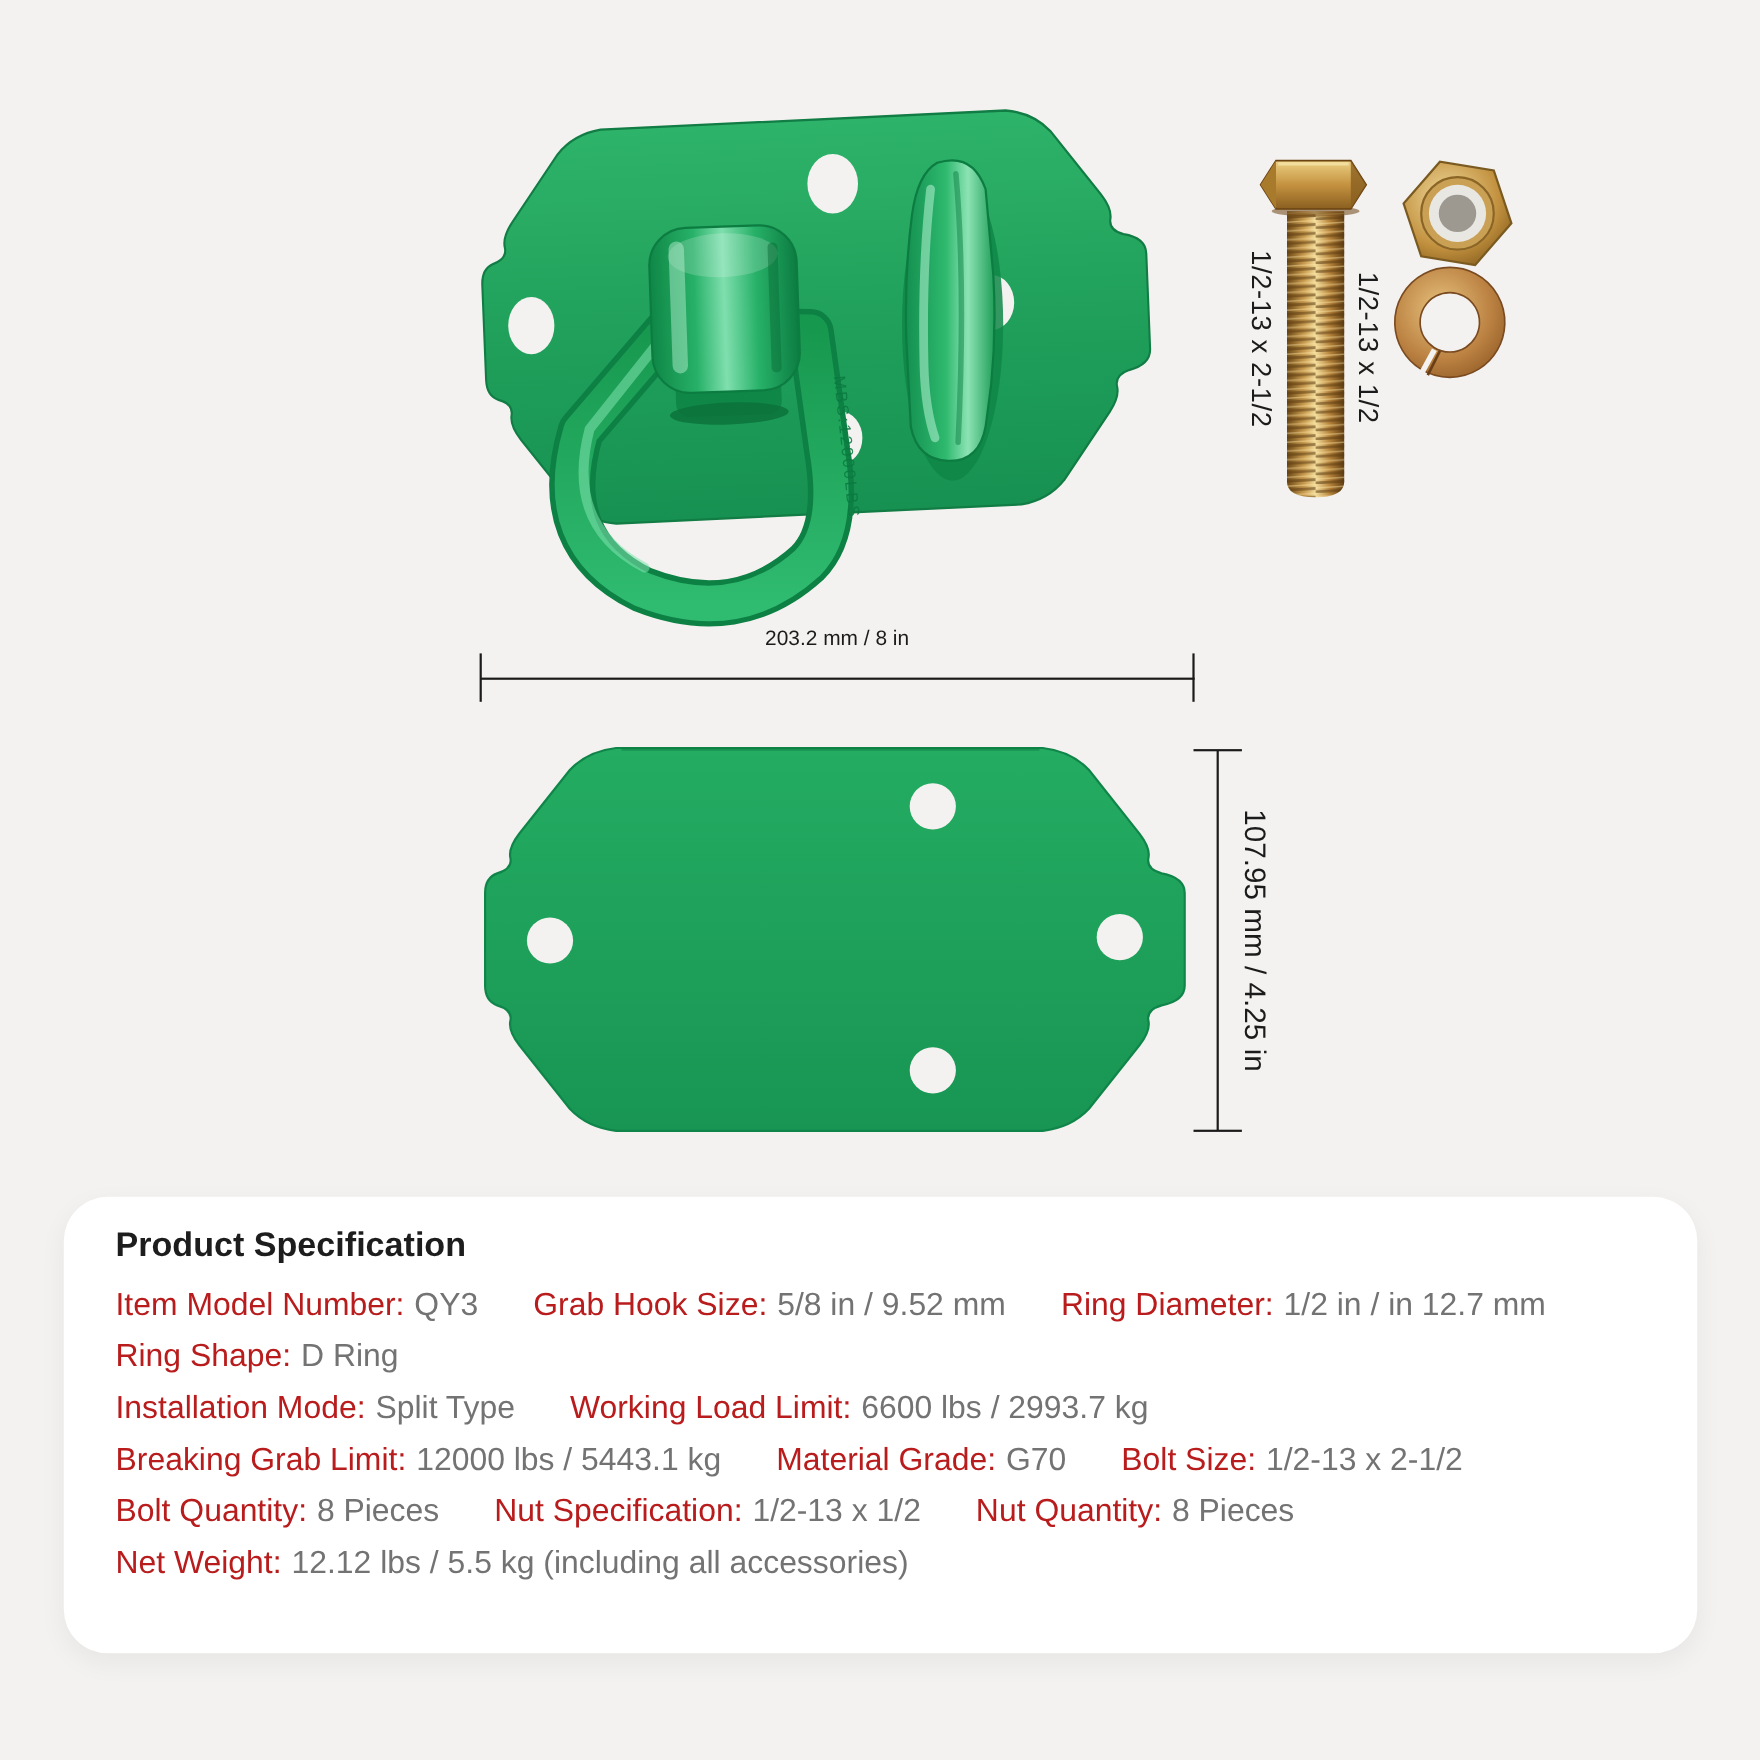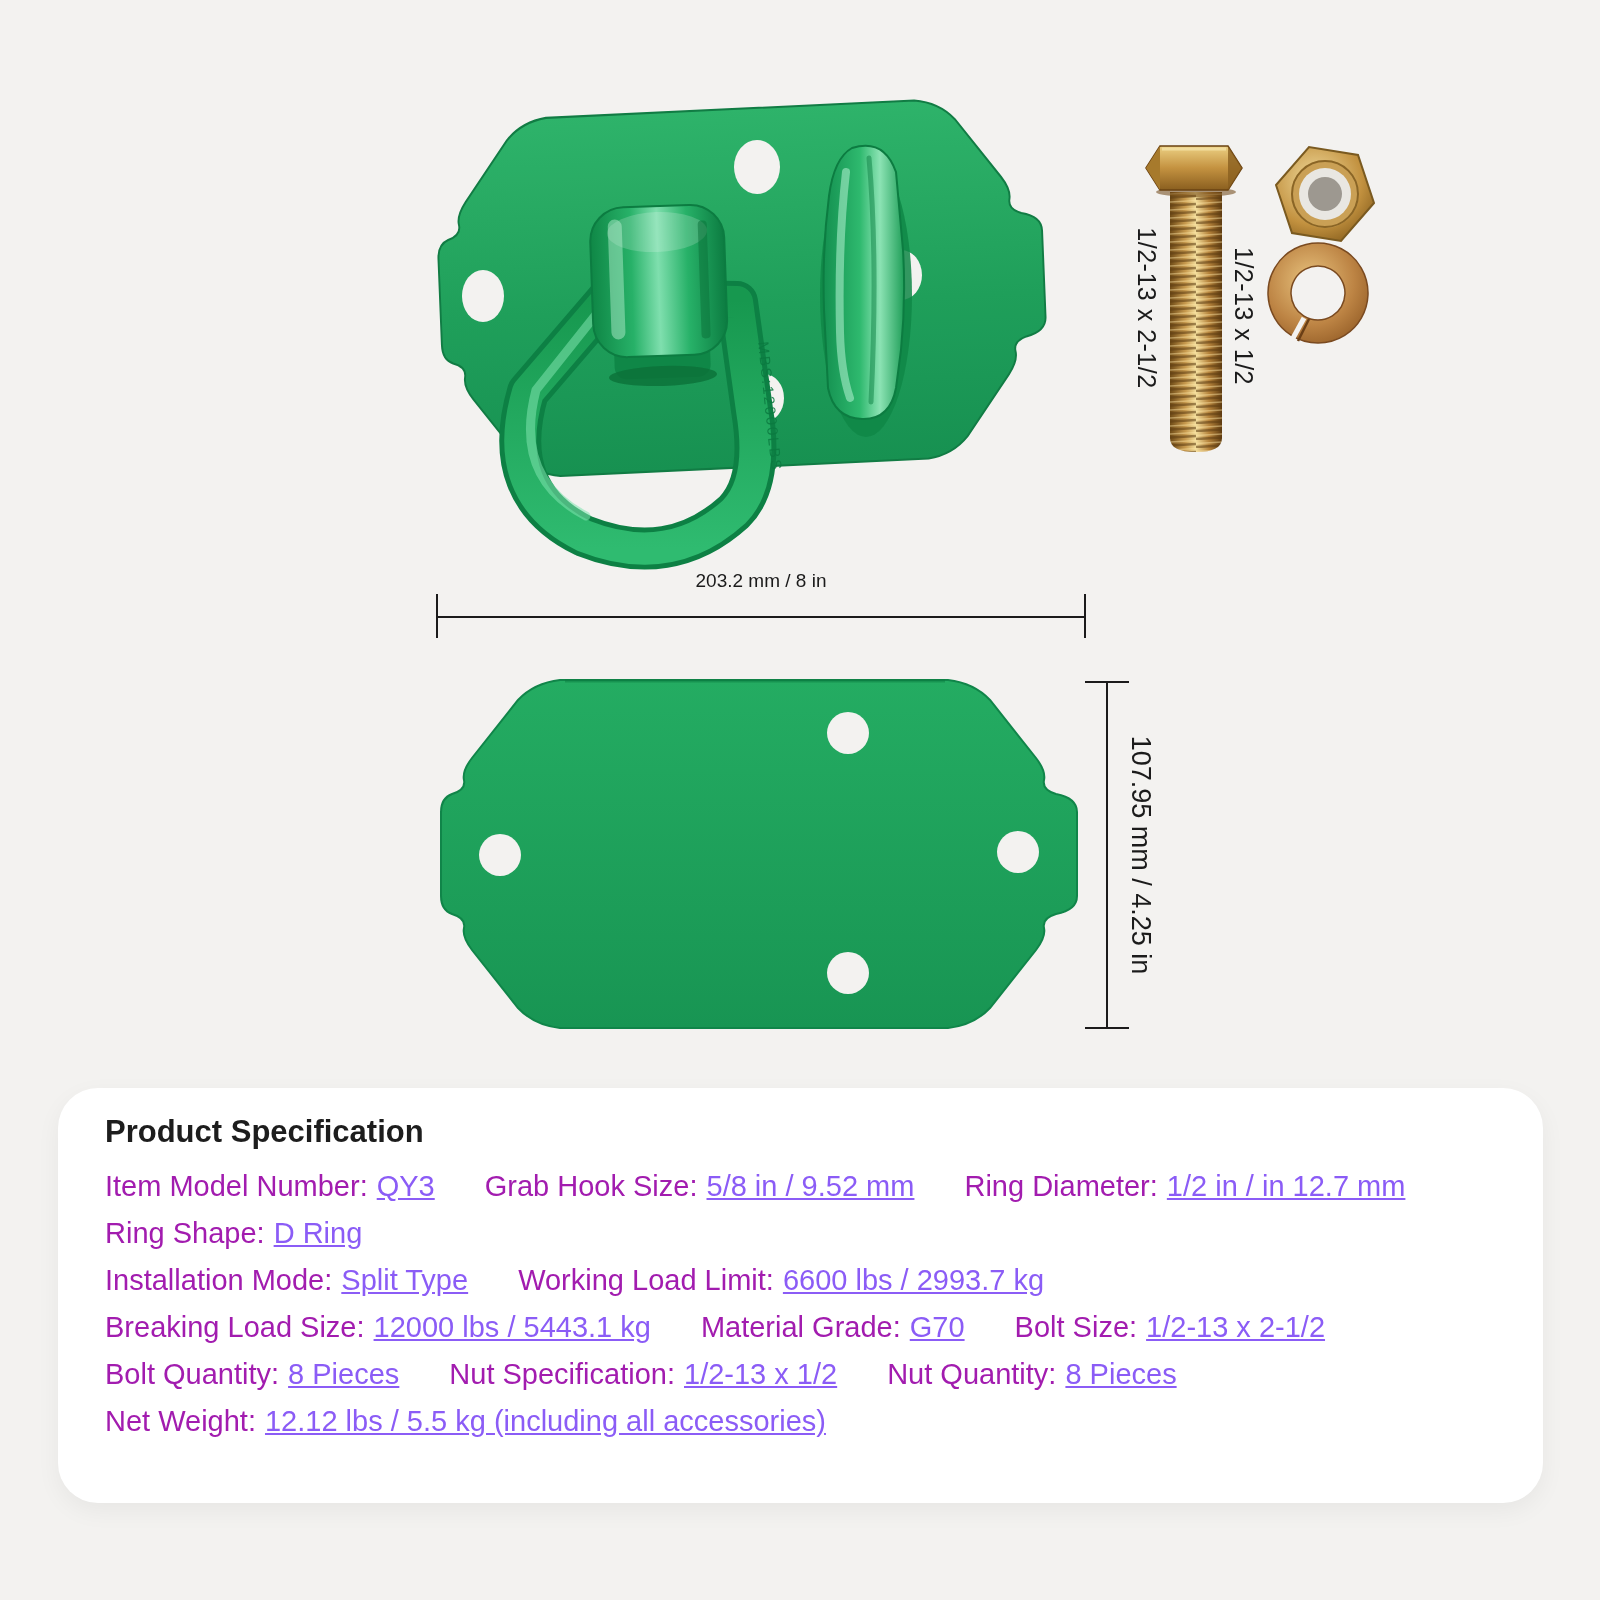--- a/index.html
+++ b/index.html
@@ -31,22 +31,22 @@
   
   .spec-panel{
     position:absolute;left:58px;top:1088px;width:1485px;height:415px;
     background:#ffffff;border-radius:40px;
     box-shadow:0 8px 24px rgba(0,0,0,.05);
   }
   .spec-content{position:absolute;left:105px;top:1114px;width:1420px;}
   .spec-title{font-size:31px;line-height:36px;color:#1d1d1d;margin:0 0 13px 0;font-weight:bold;}
   .spec-row{height:47px;display:flex;align-items:center;column-gap:50px;font-size:29px;}
   .pair{display:inline-flex;column-gap:9px;align-items:baseline;}
-  .lbl{color:#a21caf;white-space:pre;}
-  .val{color:#8b5cf6;white-space:pre;text-decoration:underline;}
+  .lbl{color:#b91c1c;white-space:pre;}
+  .val{color:#737373;white-space:pre;}
 </style>
 </head>
 <body>
 
 <div class="canvas">
 
   <svg style="left:400px;top:80px;" width="700" height="500" viewBox="400 80 700 500">
     <defs>
       <linearGradient id="plateGrad" x1="0" y1="0" x2="0" y2="1">
         <stop offset="0" stop-color="#2bb268"></stop>
@@ -233,21 +233,21 @@
           <span class="val">Split Type</span>
         </span>
       <span class="pair">
           <span class="lbl">Working Load Limit:</span>
           <span class="val">6600 lbs / 2993.7 kg</span>
         </span>
     </div>
 
     <div class="spec-row">
       <span class="pair">
-          <span class="lbl">Breaking Load Size:</span>
+          <span class="lbl">Breaking Grab Limit:</span>
           <span class="val">12000 lbs / 5443.1 kg</span>
         </span>
       <span class="pair">
           <span class="lbl">Material Grade:</span>
           <span class="val">G70</span>
         </span>
       <span class="pair">
           <span class="lbl">Bolt Size:</span>
           <span class="val">1/2-13 x 2-1/2</span>
         </span>

